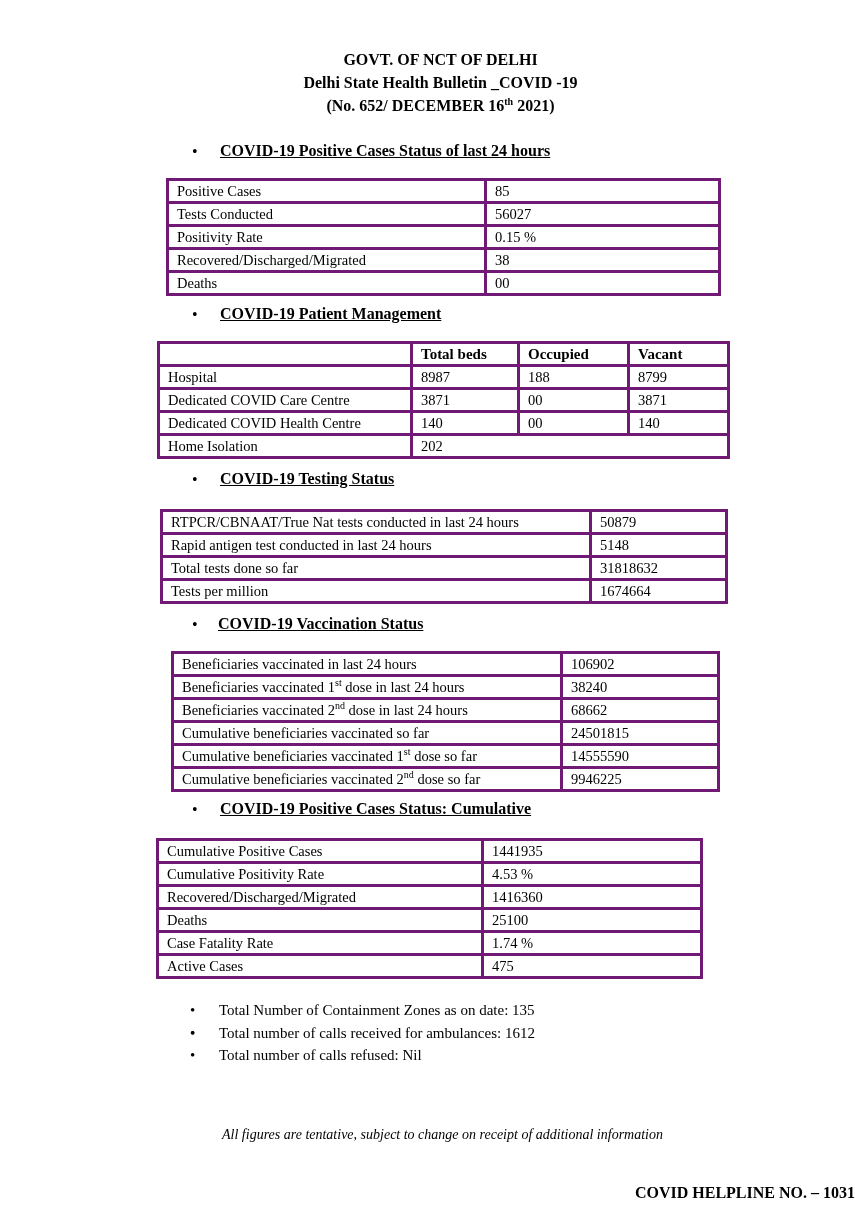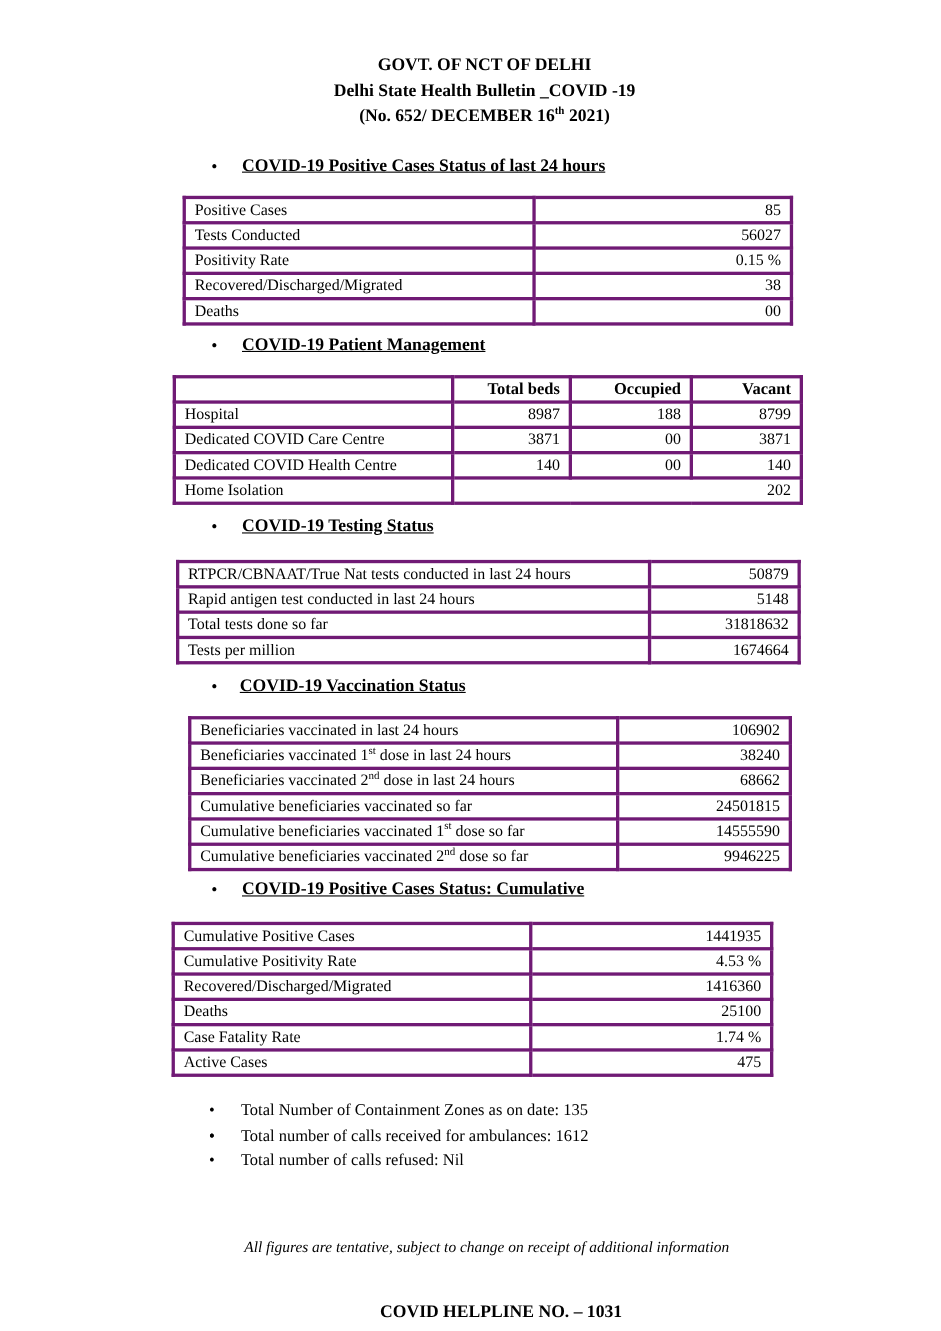--- a/index.html
+++ b/index.html
@@ -4,27 +4,27 @@
 <style>
   html, body { margin:0; padding:0; background:#ffffff; }
   body { width:855px; height:1210px; position:relative; font-family:"Liberation Serif", serif; color:#000; }
   .header { position:absolute; top:48px; left:0; width:855px; text-align:center; font-weight:bold; font-size:16px; line-height:23px; }
   .header div { margin-left:26px; }
   sup { font-size:10px; line-height:0; vertical-align:6px; }
   .sec { position:absolute; font-weight:bold; font-size:16px; text-decoration:underline; }
   .bullet { position:absolute; font-size:16px; }
   table { position:absolute; border-collapse:collapse; font-size:14.5px; }
   td, th { border:3px solid #701a75; padding:0 8px; height:20px; line-height:20px; }
-  td.v, th { text-align:right; }
+  td.v, th { text-align:left; }
   th { font-weight:bold; font-size:15px; }
   .list { position:absolute; left:190px; top:999px; font-size:15px; line-height:22.5px; }
   .list .row { position:relative; padding-left:29px; }
   .list .row .dot { position:absolute; left:0; top:0; }
   .note { position:absolute; top:1127px; left:0; width:855px; text-align:center; font-style:italic; font-size:14px; padding-left:30px; box-sizing:border-box; }
-  .helpline { position:absolute; top:1184px; left:0; width:855px; text-align:center; font-weight:bold; font-size:16px; padding-left:56px; box-sizing:border-box; }
+  .helpline { position:absolute; top:1184px; left:0; width:855px; text-align:right; font-weight:bold; font-size:16px; padding-left:56px; box-sizing:border-box; }
 </style>
 </head>
 <body>
 
 <div class="header">
   <div>GOVT. OF NCT OF DELHI</div>
   <div>Delhi State Health Bulletin _COVID -19</div>
   <div><span>(No. 652/ DECEMBER 16</span><sup>th</sup><span> 2021)</span></div>
 </div>
 

